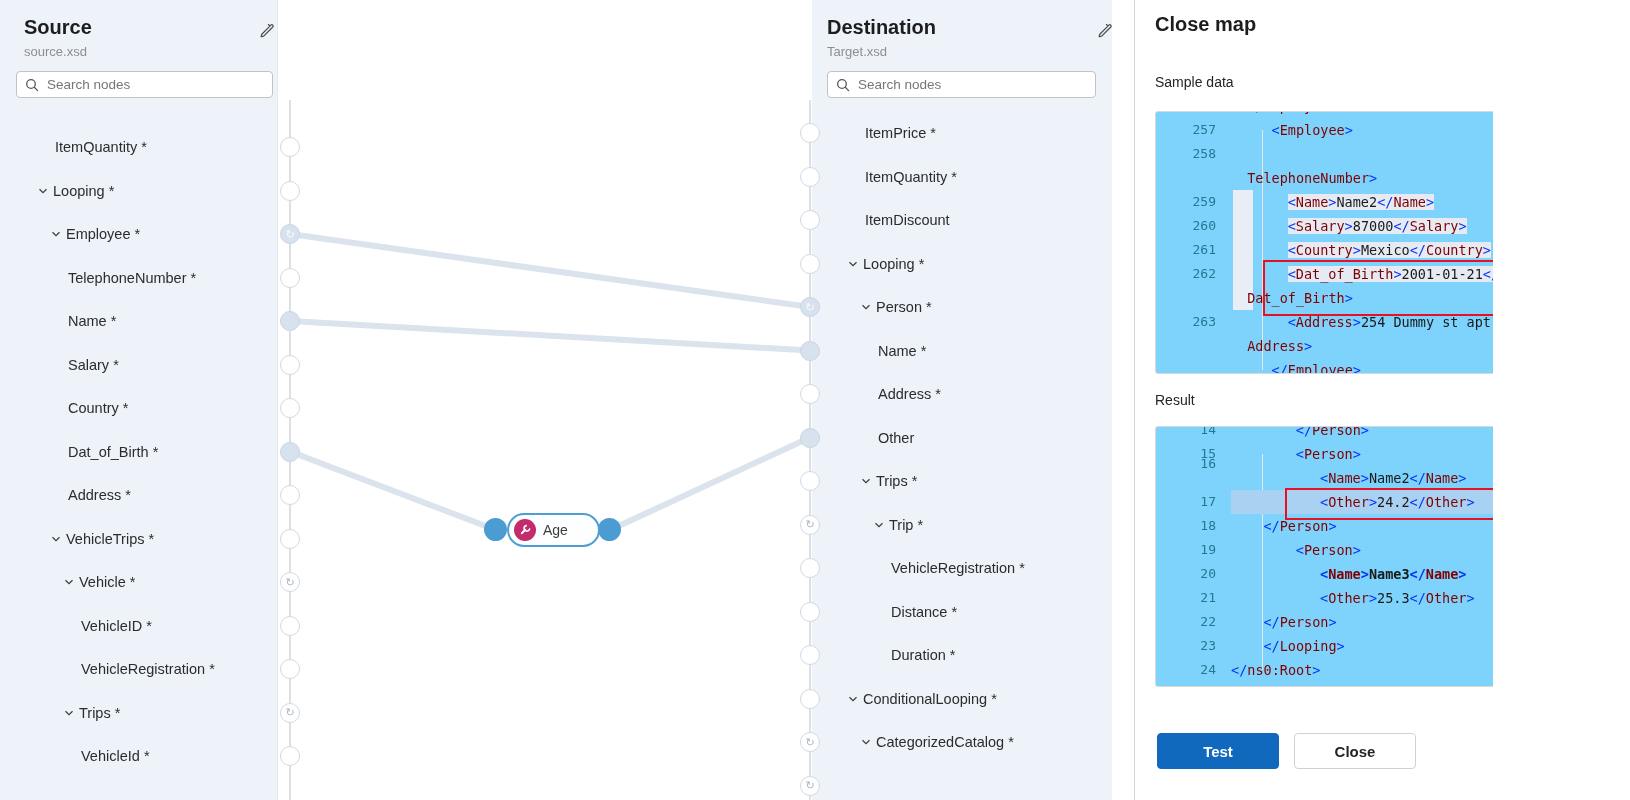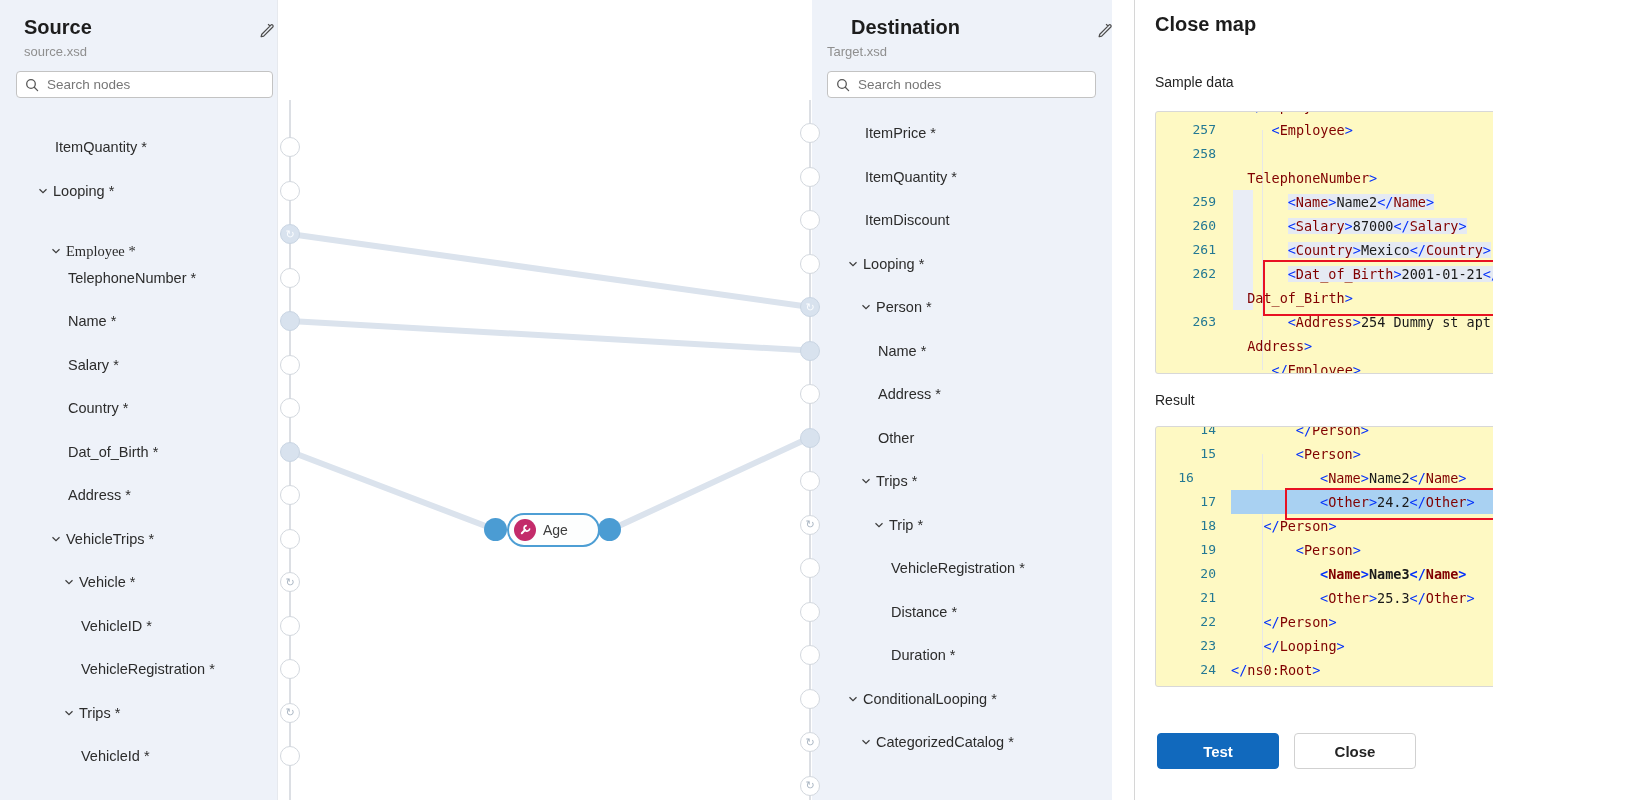--- a/index.html
+++ b/index.html
@@ -20,21 +20,21 @@
   .rail{width:2px;background:#dcdfe4;z-index:2;}
   #wires{position:absolute;left:0;top:0;z-index:2;pointer-events:none;}
   .tree-row{height:22px;display:flex;align-items:center;font-size:14.5px;color:#2c2c2c;z-index:3;cursor:pointer;white-space:nowrap;}
   .chev{width:12px;height:12px;margin-right:4px;line-height:0;flex:0 0 auto;}
   .port{width:20px;height:20px;border-radius:50%;background:#fff;border:1.5px solid #d3d8de;box-sizing:border-box;z-index:3;display:flex;align-items:center;justify-content:center;font-size:11px;line-height:1;color:#a9b5c2;cursor:pointer;}
   .port.filled{background:#d8e2ee;border-color:#c9d5e3;color:#fbfdff;}
   .chip{left:507px;top:513px;width:93px;height:34px;border-radius:17px;background:#fdfefe;border:2px solid #4d9ed4;box-sizing:border-box;display:flex;align-items:center;padding-left:5px;z-index:5;cursor:pointer;}
   .chip .fncircle{width:22px;height:22px;border-radius:50%;background:#c32b6a;display:flex;align-items:center;justify-content:center;line-height:0;}
   .chip .fnlabel{margin-left:7px;font-size:14px;color:#3d3d3d;}
   .handle{width:23px;height:23px;border-radius:50%;background:#4b9cd3;z-index:4;cursor:pointer;}
-  .editor{background:#fef9c3;border:1px solid #d8d8d8;border-radius:3px;overflow:hidden;font-family:"DejaVu Sans Mono",monospace;z-index:2;cursor:text;}
+  .editor{background:#7dd3fc;border:1px solid #d8d8d8;border-radius:3px;overflow:hidden;font-family:"DejaVu Sans Mono",monospace;z-index:2;cursor:text;}
   .ed-row{position:absolute;height:24px;line-height:24px;font-size:13.5px;white-space:pre;z-index:3;}
   .gut{position:absolute;left:0;width:60px;text-align:right;color:#237893;font-size:13px;height:24px;line-height:24px;z-index:3;}
   .tk-d{color:#0431fa;}
   .tk-n{color:#800000;}
   .tk-c{color:#1a1a1a;}
   .selg{background:#e5eaf3;}
   .gutband{position:absolute;background:#e9edf6;z-index:1;}
   .blueband{position:absolute;background:#a9d1f2;z-index:2;}
   .guide{position:absolute;width:1px;background:#e7e7e7;z-index:1;}
   .redbox{position:absolute;border:2px solid #e81123;z-index:6;pointer-events:none;}
@@ -72,21 +72,21 @@
   </button>
   <div class="abs p-sub" style="left:24px;top:44px;">source.xsd</div>
   <div class="abs searchbox" style="left:16px;top:71px;width:257px;">
     <span style="line-height:0;"><svg width="14" height="14" viewBox="0 0 14 14">
           <circle cx="6" cy="6" r="4.3" fill="none" stroke="#585858" stroke-width="1.3"></circle>
           <path d="M9.3 9.3 L12.6 12.6" stroke="#585858" stroke-width="1.3" stroke-linecap="round"></path>
         </svg></span>
     <input placeholder="Search nodes" style="">
   </div>
 
-  <div class="abs p-title" style="left:827px;top:16px;margin-left:24px;">Destination</div>
+  <div class="abs p-title" style="left:827px;top:16px;">Destination</div>
   <button class="iconbtn" style="left:1096px;top:19px;">
     <span><svg width="19" height="19" viewBox="0 0 20 20">
           <path d="M4 16 l-0.7 2.7 2.7-0.7 9.6-9.6 a1.42 1.42 0 0 0 -2-2 z M12.6 7.4 l-2-2" fill="none" stroke="#4c4c4c" stroke-width="1.3" stroke-linejoin="round"></path>
         </svg></span>
   </button>
   <div class="abs p-sub" style="left:827px;top:44px;">Target.xsd</div>
   <div class="abs searchbox" style="left:827px;top:71px;width:269px;">
     <span style="line-height:0;"><svg width="14" height="14" viewBox="0 0 14 14">
           <circle cx="6" cy="6" r="4.3" fill="none" stroke="#585858" stroke-width="1.3"></circle>
           <path d="M9.3 9.3 L12.6 12.6" stroke="#585858" stroke-width="1.3" stroke-linecap="round"></path>
@@ -139,21 +139,21 @@
       <div class="sb-tick" style="left: 447px; top: 158px;"></div>
     </div>
   <div class="abs sec-label" style="left:1155px;top:392px;">Result</div>
   <div class="abs editor" id="ed-result" style="left:1155px;top:426px;width:467px;height:259px;">
       <div class="blueband" style="left: 75px; width: 284px; top: 63px; height: 24px;"></div>
       <div class="guide" style="left: 106px; top: 27px; height: 216px;"></div>
       <div class="gut" style="top: -9px;">14</div>
       <div class="ed-row" style="top: -9px; left: 139.8px;"><span><span class="tk-d">&lt;/</span><span class="tk-n">Person</span><span class="tk-d">&gt;</span></span></div>
       <div class="gut" style="top: 15px;">15</div>
       <div class="ed-row" style="top: 15px; left: 139.8px;"><span><span class="tk-d">&lt;</span><span class="tk-n">Person</span><span class="tk-d">&gt;</span></span></div>
-      <div class="gut" style="top: 39px; text-align: center;">16</div>
+      <div class="gut" style="top: 25px;">16</div>
       <div class="ed-row" style="top: 39px; left: 164.1px;"><span><span class="tk-d">&lt;</span><span class="tk-n">Name</span><span class="tk-d">&gt;</span><span class="tk-c">Name2</span><span class="tk-d">&lt;/</span><span class="tk-n">Name</span><span class="tk-d">&gt;</span></span></div>
       <div class="gut" style="top: 63px;">17</div>
       <div class="ed-row" style="top: 63px; left: 164.1px;"><span><span class="tk-d">&lt;</span><span class="tk-n">Other</span><span class="tk-d">&gt;</span><span class="tk-c">24.2</span><span class="tk-d">&lt;/</span><span class="tk-n">Other</span><span class="tk-d">&gt;</span></span></div>
       <div class="gut" style="top: 87px;">18</div>
       <div class="ed-row" style="top: 87px; left: 107.4px;"><span><span class="tk-d">&lt;/</span><span class="tk-n">Person</span><span class="tk-d">&gt;</span></span></div>
       <div class="gut" style="top: 111px;">19</div>
       <div class="ed-row" style="top: 111px; left: 139.8px;"><span><span class="tk-d">&lt;</span><span class="tk-n">Person</span><span class="tk-d">&gt;</span></span></div>
       <div class="gut" style="top: 135px;">20</div>
       <div class="ed-row" style="top: 135px; left: 164.1px; font-weight: bold;"><span><span class="tk-d">&lt;</span><span class="tk-n">Name</span><span class="tk-d">&gt;</span><span class="tk-c">Name3</span><span class="tk-d">&lt;/</span><span class="tk-n">Name</span><span class="tk-d">&gt;</span></span></div>
       <div class="gut" style="top: 159px;">21</div>
@@ -175,21 +175,21 @@
       <div class="lbl">ItemQuantity *</div>
     </div>
     <div class="abs port" style="left: 280px; top: 137px;"></div>
     <div class="abs tree-row" style="top: 179.5px; left: 37px;">
       <div class="chev"><svg width="12" height="12" viewBox="0 0 12 12">
           <path d="M2.5 4.3 L6 7.7 L9.5 4.3" fill="none" stroke="#3c3c3c" stroke-width="1.2"></path>
         </svg></div>
       <div class="lbl">Looping *</div>
     </div>
     <div class="abs port" style="left: 280px; top: 180.5px;"></div>
-    <div class="abs tree-row" style="top: 240px; left: 50px; font-family: Liberation Serif, serif;">
+    <div class="abs tree-row" style="top: 223px; left: 50px;">
       <div class="chev"><svg width="12" height="12" viewBox="0 0 12 12">
           <path d="M2.5 4.3 L6 7.7 L9.5 4.3" fill="none" stroke="#3c3c3c" stroke-width="1.2"></path>
         </svg></div>
       <div class="lbl">Employee *</div>
     </div>
     <div class="abs port filled" style="left: 280px; top: 224px;">
       <div>↻</div>
     </div>
     <div class="abs tree-row" style="top: 266.5px; left: 68px;">
       <div class="lbl">TelephoneNumber *</div>

